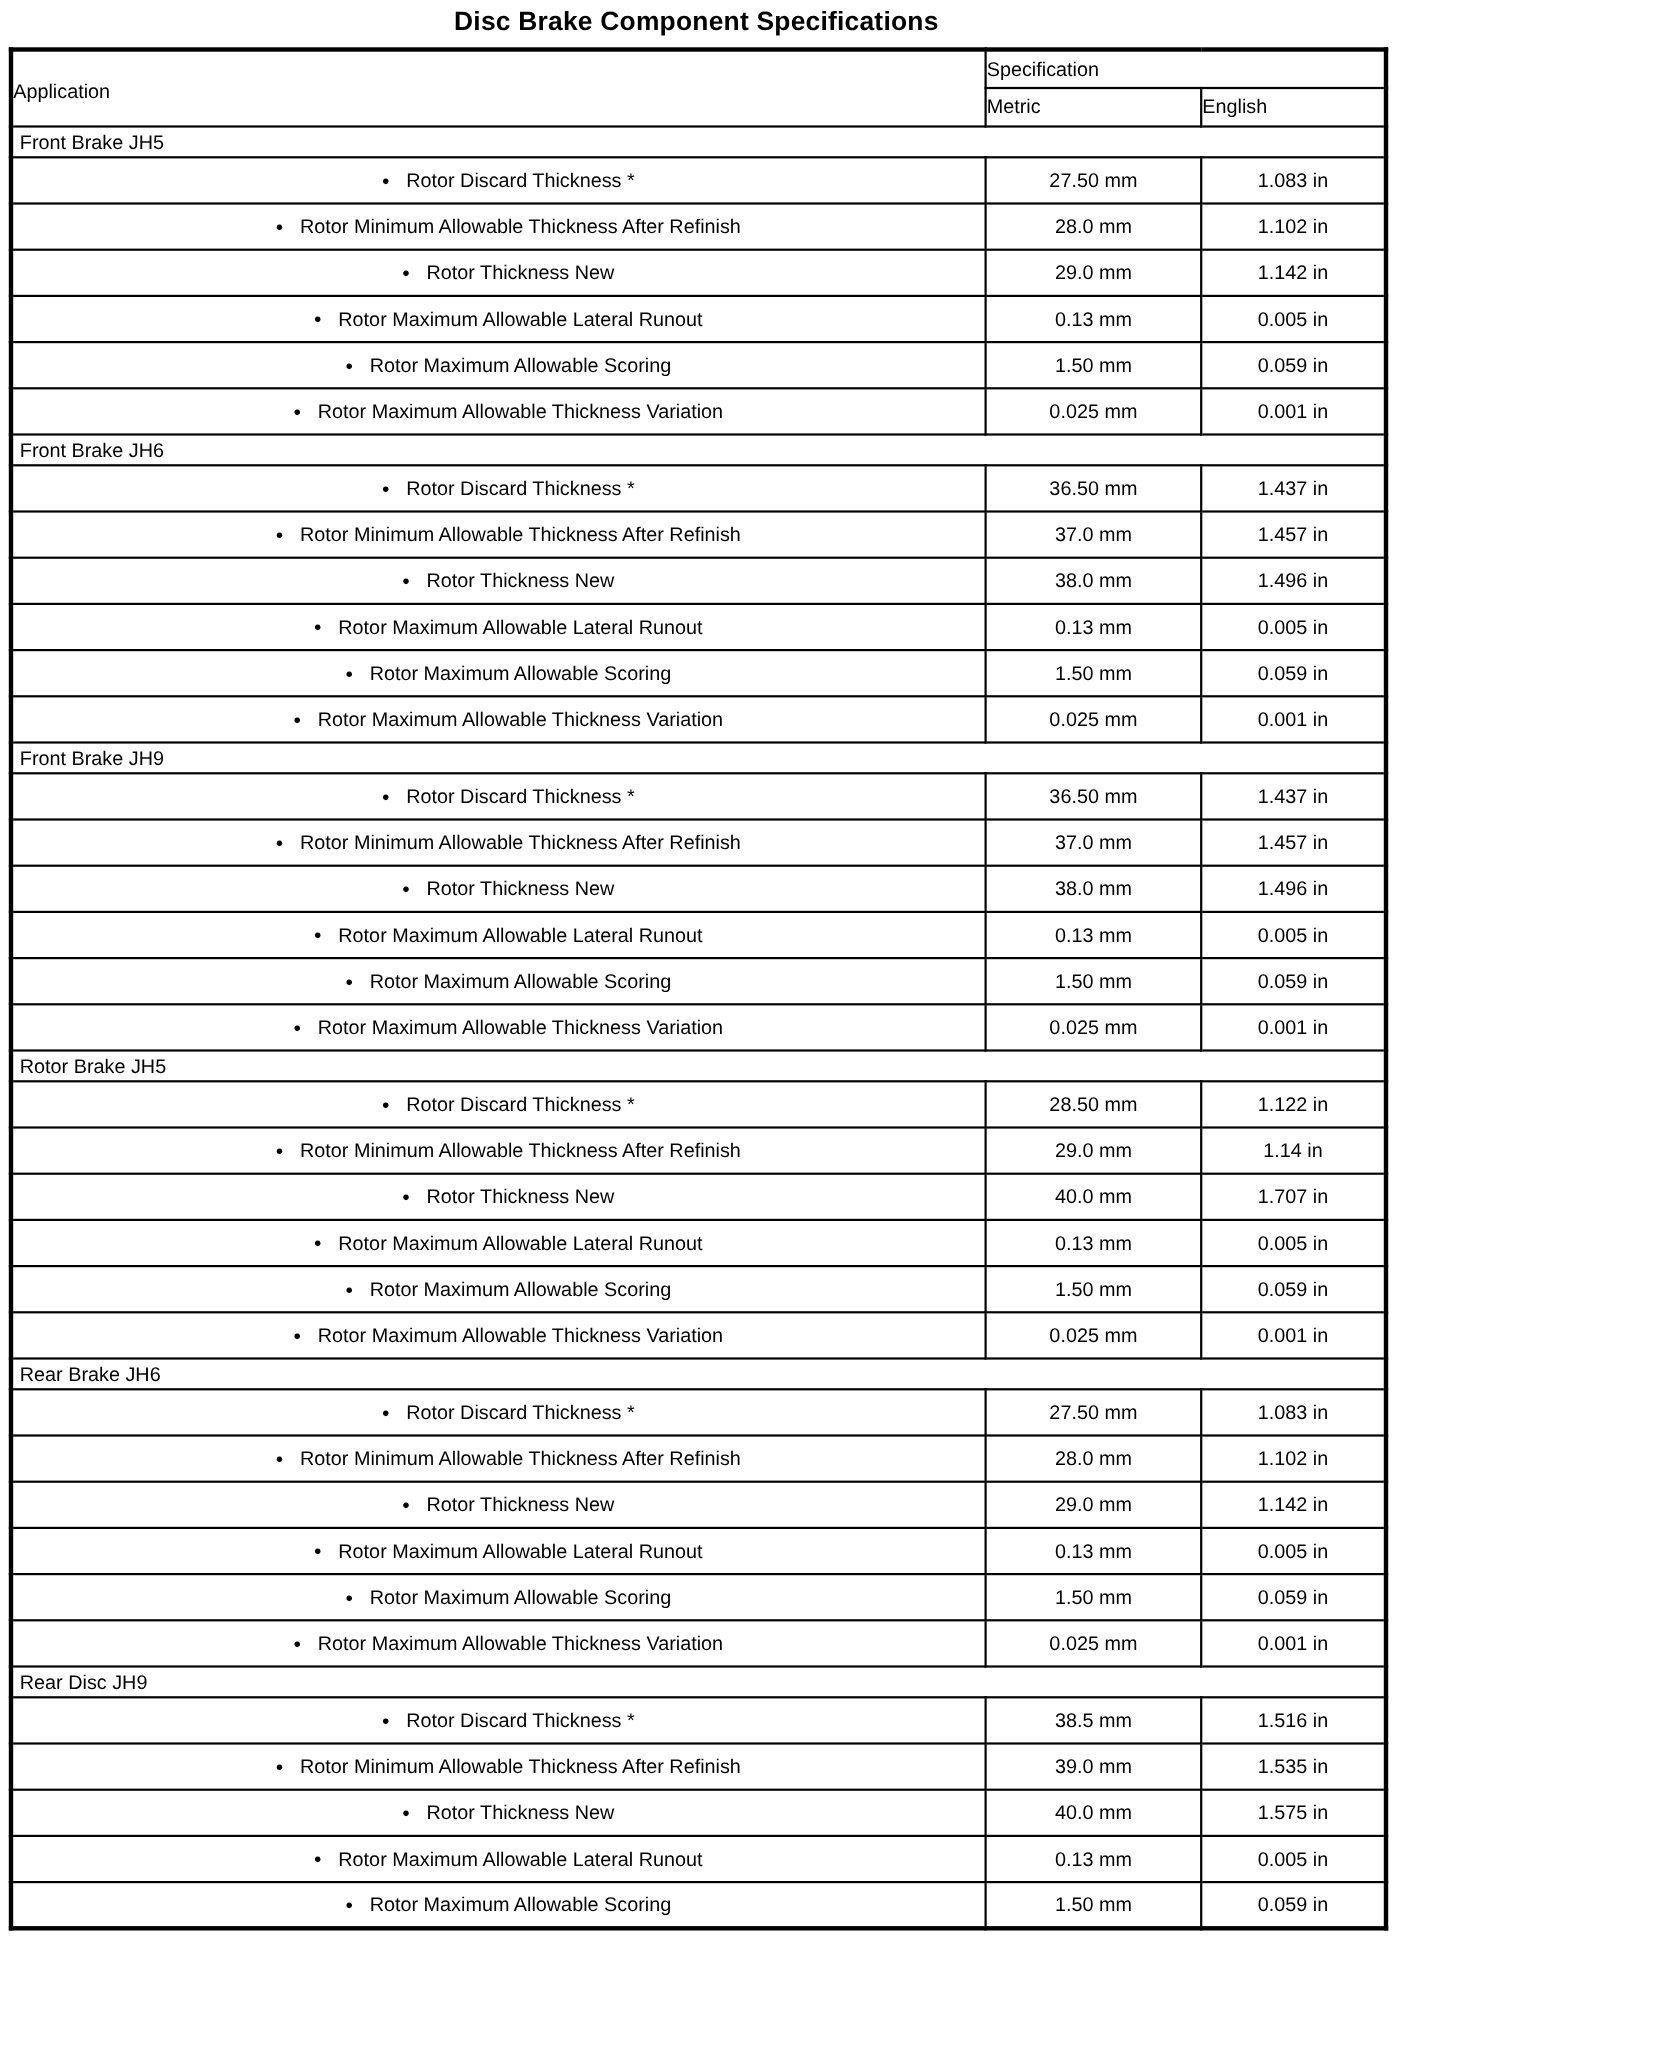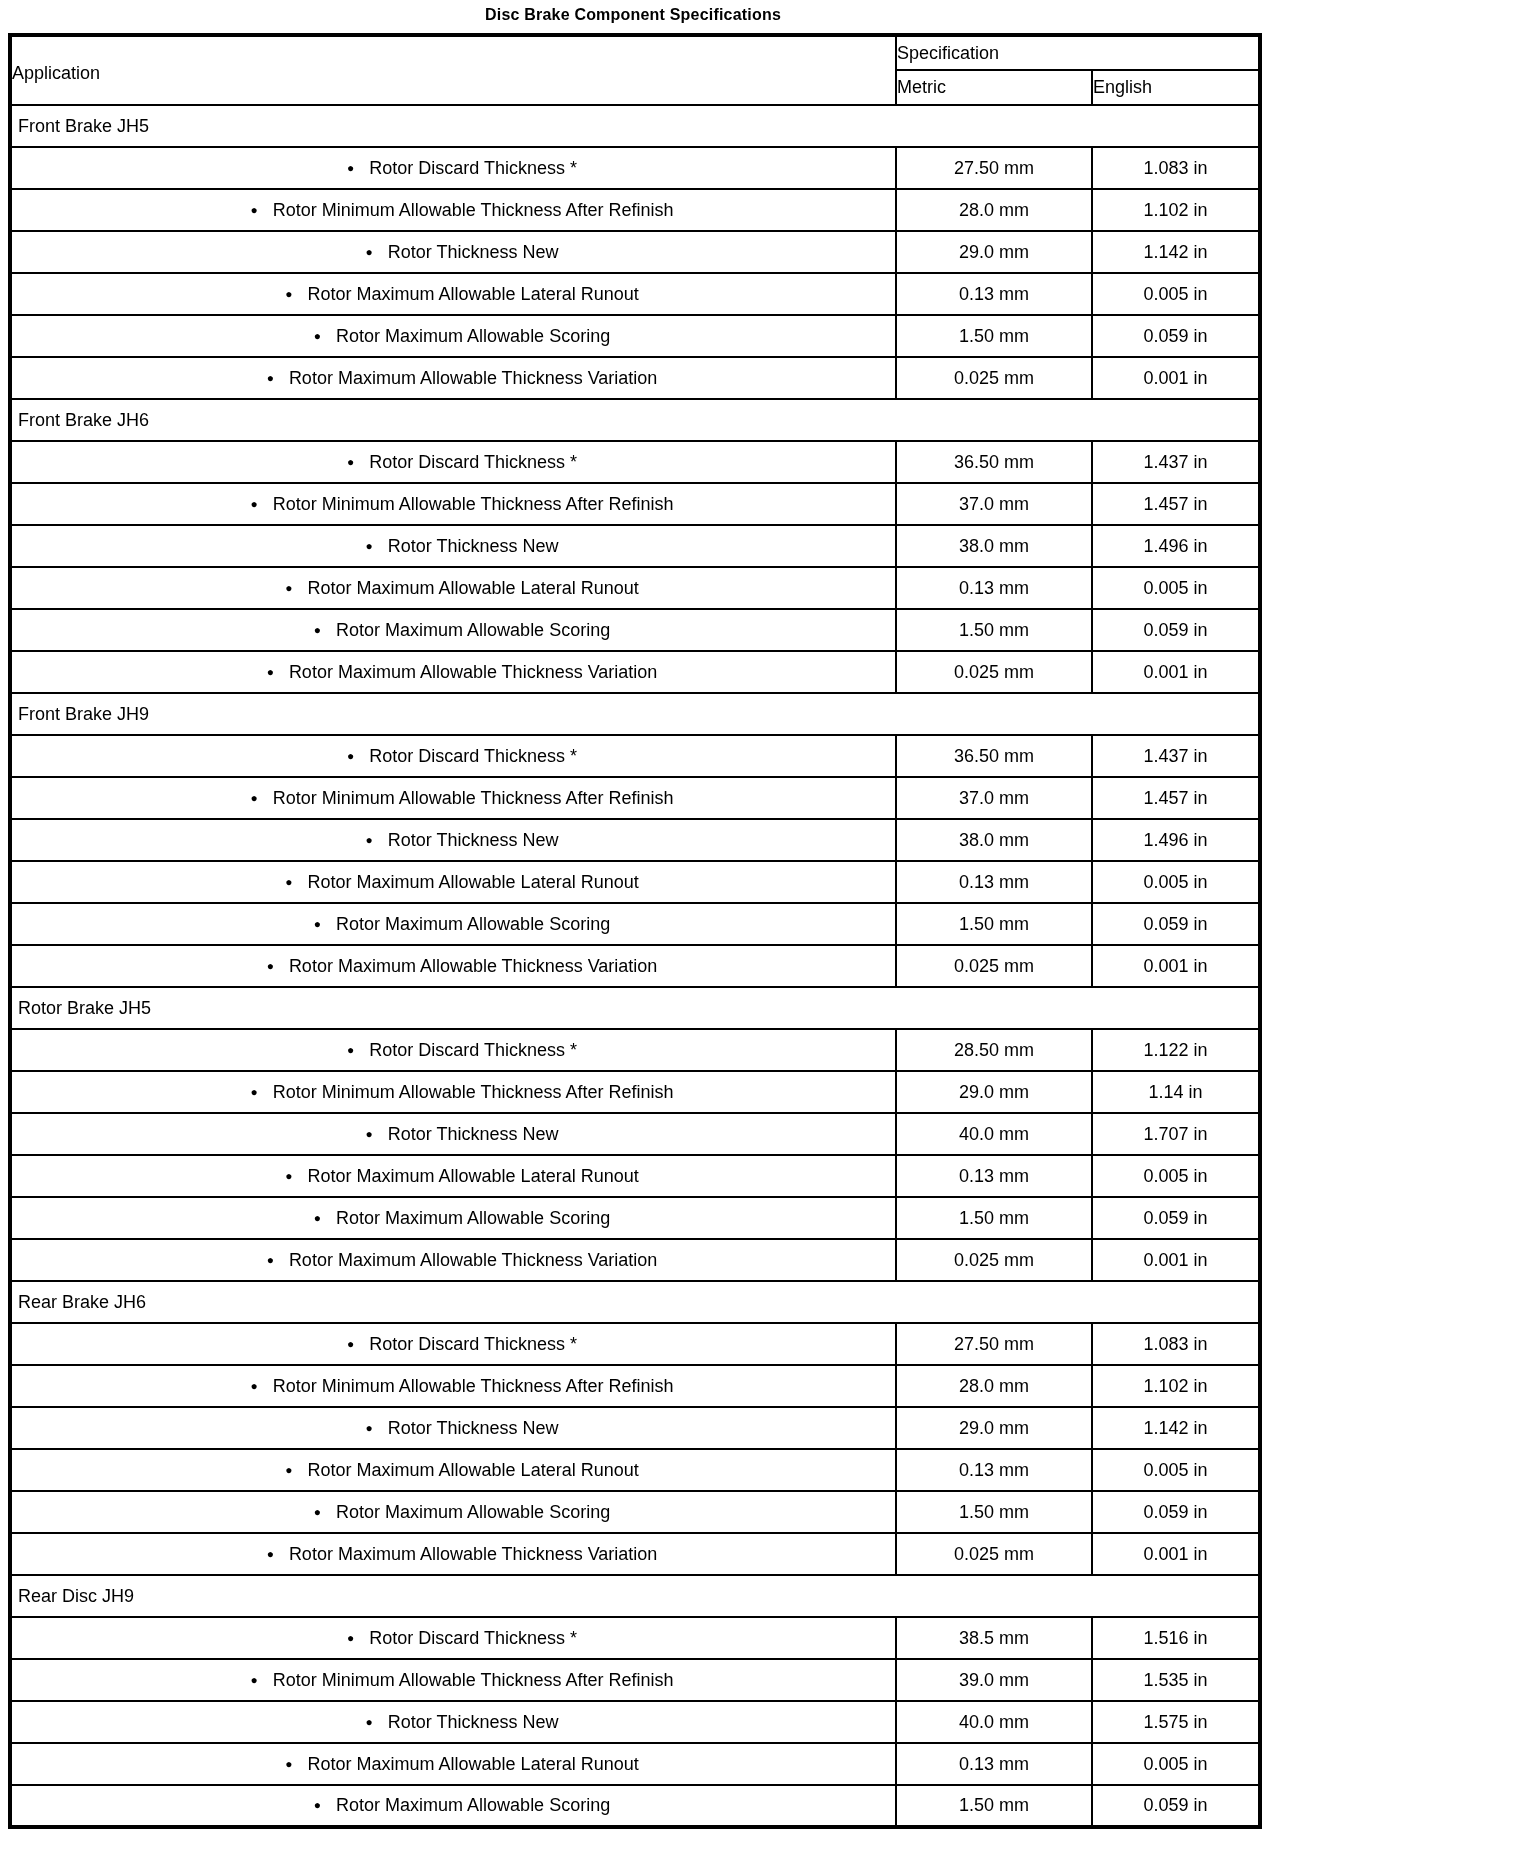--- a/index.html
+++ b/index.html
@@ -14,21 +14,21 @@
   }
   .doc {
     position: absolute;
     top: 0;
     left: 8px;
     width: 1250px;
   }
   .title {
     text-align: center;
     font-weight: bold;
-    font-size: 16px;
+    font-size: 24px;
     padding: 6px 0 9px 0;
     letter-spacing: 0.2px;
   }
   table.spec-table {
     width: 1250px;
     table-layout: fixed;
     border-collapse: collapse;
     border: 4px solid #000000;
   }
   col.app-col     { width: 886px; }
@@ -43,21 +43,21 @@
     font-weight: normal;
     text-align: left;
     height: 35px;
     vertical-align: middle;
   }
   th.app-head {
     vertical-align: bottom;
     padding-bottom: 20px;
   }
   td.section-cell {
-    height: 42px;
+    height: 28px;
     padding-left: 6px;
     text-align: left;
     font-weight: normal;
     vertical-align: middle;
   }
   td.label-cell {
     height: 42px;
     padding-left: 17px;
     text-align: center;
     vertical-align: middle;

